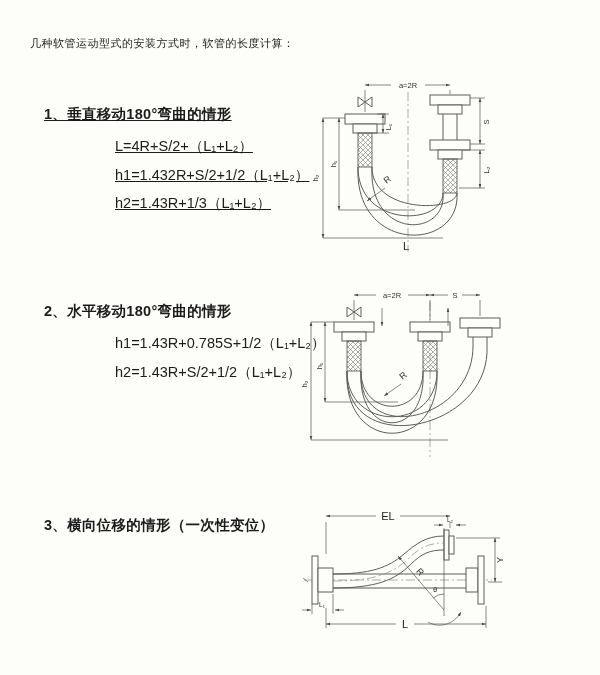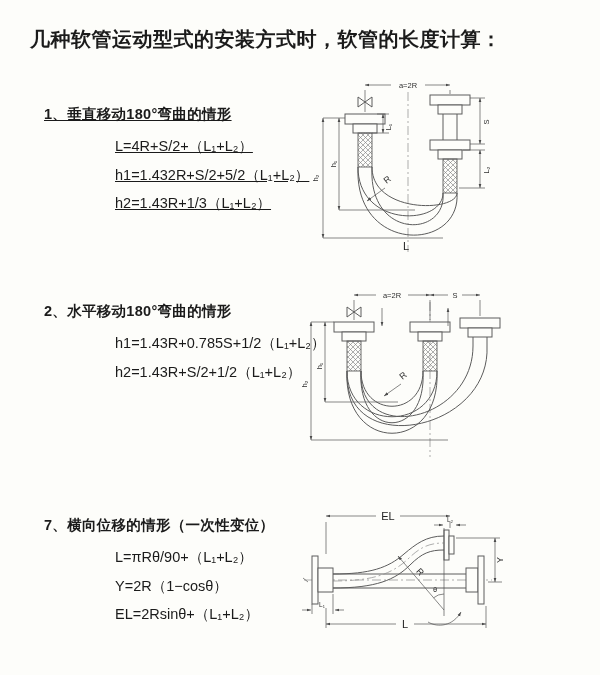--- a/index.html
+++ b/index.html
@@ -2,22 +2,22 @@
 <html><head>
 <meta charset="utf-8">
 <style>
   html,body{margin:0;padding:0;}
   body{
     width:600px;height:675px;position:relative;overflow:hidden;
     background:#fdfdfa;color:#1b1b1b;
     font-family:"Liberation Sans","DejaVu Sans",sans-serif;
   }
   .page-title{
-    position:absolute;left:30px;top:26px;
-    font-size:20px;font-weight:700;letter-spacing:.5px;
+    position:absolute;left:30px;top:36px;
+    font-size:11px;font-weight:400;letter-spacing:.5px;
   }
   .section{position:absolute;}
   .sec-heading{font-size:14.5px;font-weight:700;line-height:20px;letter-spacing:.3px;}
   .formulas{margin:8px 0 0 31px;}
   .formula{font-size:14.5px;font-weight:400;line-height:28.5px;white-space:nowrap;margin-left:40px;}
   #sec1{left:44px;top:104px;text-decoration:underline;}
   #sec2{left:44px;top:301px;}
   #sec3{left:44px;top:515px;}
   svg{position:absolute;display:block;}
   #dia1{left:303px;top:70px;}
@@ -35,21 +35,21 @@
 </style>
 </head>
 <body>
 
 <div class="page-title">几种软管运动型式的安装方式时，软管的长度计算：</div>
 
 <div class="section" id="sec1">
   <div class="sec-heading">1、垂直移动180°弯曲的情形</div>
   <div class="formulas">
     <div class="formula">L=4R+S/2+（L₁+L₂）</div>
-    <div class="formula">h1=1.432R+S/2+5/2（L₁+L₂）</div>
+    <div class="formula">h1=1.432R+S/2+1/2（L₁+L₂）</div>
     <div class="formula">h2=1.43R+1/3（L₁+L₂）</div>
   </div>
 </div>
 
 <svg id="dia1" width="292" height="195" viewBox="0 0 292 195">
   <defs>
     <marker id="m1" viewBox="0 0 10 10" refX="9" refY="5" markerWidth="7" markerHeight="7" orient="auto-start-reverse">
       <path d="M0,2L9,5L0,8z" fill="#4a4a4a"></path>
     </marker>
     <pattern id="xh1" width="5" height="5" patternUnits="userSpaceOnUse">
@@ -220,26 +220,21 @@
     <text class="dlab" x="9" y="102" transform="rotate(-90 9 102)" text-anchor="middle">h₂</text>
   </g>
 
   <g>
     <text class="dlab" x="107" y="96" transform="rotate(-40 107 96)" text-anchor="middle" style="font-size:9px">R</text>
     <line class="dim" x1="103" y1="102" x2="86" y2="114" marker-end="url(#m2)"></line>
   </g>
 </svg>
 
 <div class="section" id="sec3">
-  <div class="sec-heading">7、横向位移的情形（一次性变位）</div>
-  <div class="formulas">
-    <div class="formula">L=πRθ/90+（L₁+L₂）</div>
-    <div class="formula">Y=2R（1−cosθ）</div>
-    <div class="formula">EL=2Rsinθ+（L₁+L₂）</div>
-  </div>
+  <div class="sec-heading">3、横向位移的情形（一次性变位）</div>
 </div>
 
 <svg id="dia3" width="302" height="148" viewBox="0 0 302 148">
   <defs>
     <marker id="m3" viewBox="0 0 10 10" refX="9" refY="5" markerWidth="7" markerHeight="7" orient="auto-start-reverse">
       <path d="M0,2L9,5L0,8z" fill="#4a4a4a"></path>
     </marker>
   </defs>
 
   <g>

